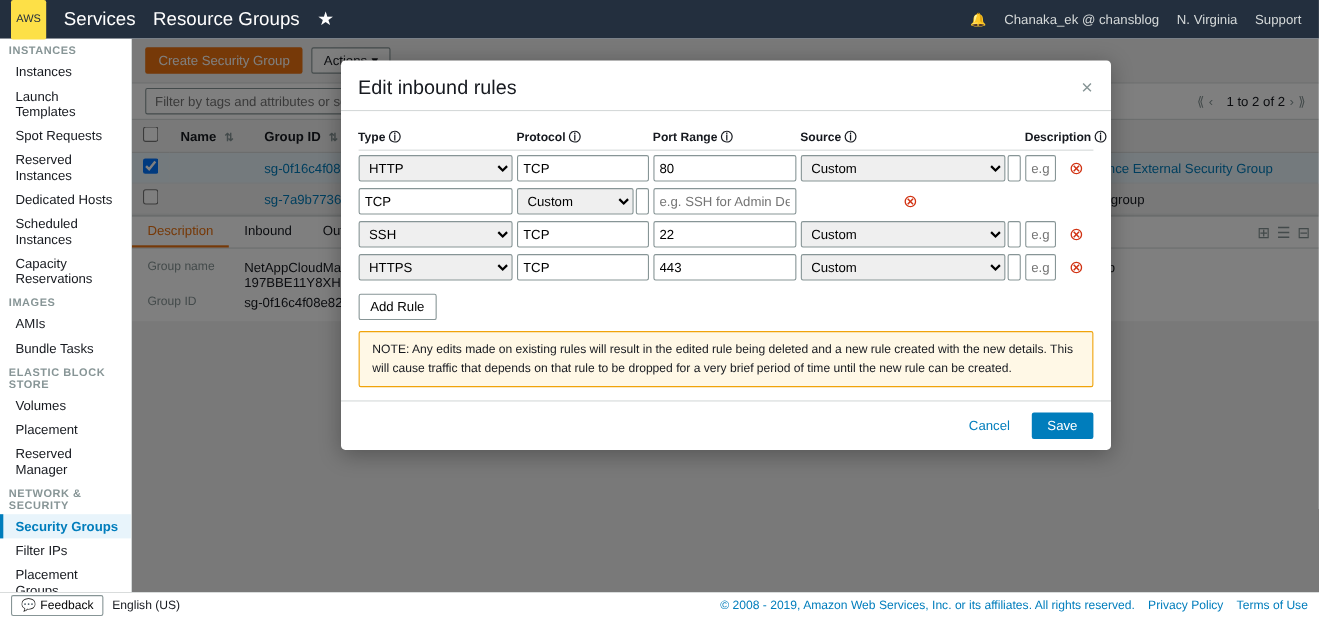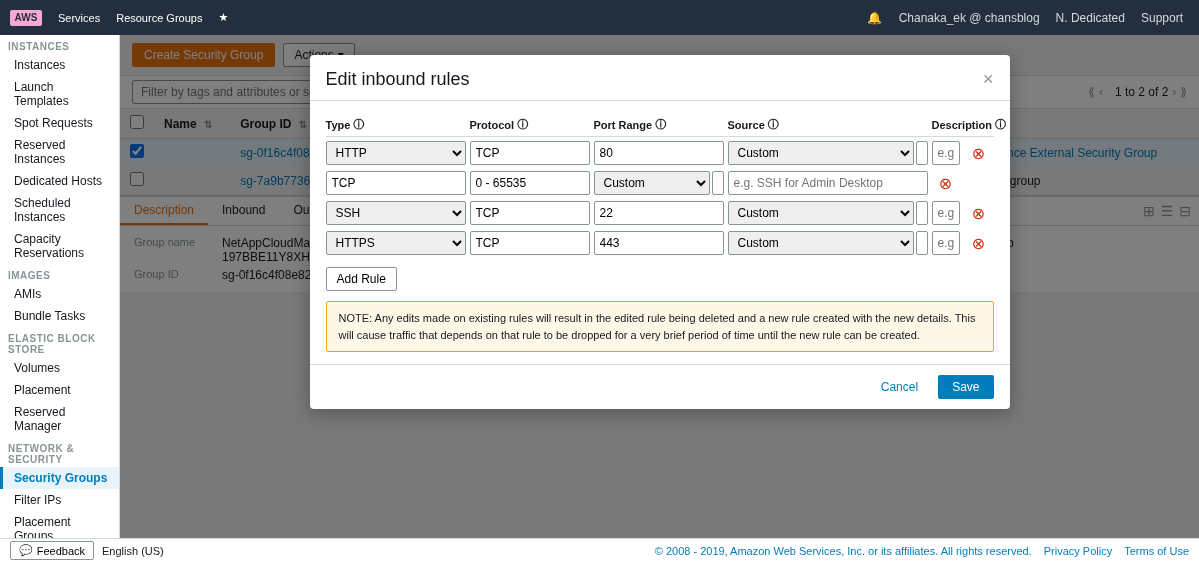--- a/index.html
+++ b/index.html
@@ -11,30 +11,30 @@
       height: 35px;
       display: flex;
       align-items: center;
       padding: 0 10px;
       color: #fff;
       position: fixed;
       top: 0; left: 0; right: 0;
       z-index: 1000;
     }
     .aws-logo {
-      width: 32px; height: 16px;
-      background: #f9a8d4;
+      width: 32px; height: 36px;
+      background: #fde047;
       border-radius: 2px;
       display: flex; align-items: center; justify-content: center;
-      font-weight: bold; font-size: 10px; color: #232f3e;
+      font-weight: normal; font-size: 10px; color: #232f3e;
       margin-right: 8px;
     }
     .nav-item {
       color: #fff;
-      font-size: 11px;
+      font-size: 17px;
       padding: 0 8px;
       cursor: pointer;
       display: flex; align-items: center; gap: 3px;
     }
     .nav-spacer { flex: 1; }
     .nav-right { display: flex; align-items: center; gap: 4px; }
     .nav-right-item { color: #d5d9d9; font-size: 12px; padding: 0 6px; cursor: pointer; }
 
     
     .main-layout {
@@ -288,21 +288,21 @@
 
 <div class="top-nav">
   <div class="aws-logo">AWS</div>
   <span class="nav-item">Services</span>
   <span class="nav-item">Resource Groups</span>
   <span class="nav-item">★</span>
   <div class="nav-spacer"></div>
   <div class="nav-right">
     <span class="nav-right-item">🔔</span>
     <span class="nav-right-item">Chanaka_ek @ chansblog</span>
-    <span class="nav-right-item">N. Dedicated</span>
+    <span class="nav-right-item">N. Virginia</span>
     <span class="nav-right-item">Support</span>
   </div>
 </div>
 
 <div class="main-layout">
 
   <div class="sidebar">
     <div class="sidebar-section-header">INSTANCES</div>
     <div class="sidebar-item">Instances</div>
     <div class="sidebar-item">Launch Templates</div>
@@ -444,21 +444,20 @@
               <select><option>Custom</option></select>
               <input type="text" value="0.0.0.0/0" style="flex: 1 1 0%;">
             </div>
             <input type="text" placeholder="e.g. SSH for Admin Desktop" style="">
             <button class="remove-btn">⊗</button>
           </div>
 
           
           <div class="rules-row">
             <input type="text" value="TCP" style="">
-            <input type="text" value="0 - 65535" style="">
             <div style="display:flex; gap:2px;">
               <select><option>Custom</option></select>
               <input type="text" value="172.31.0.0/16" style="flex: 1 1 0%;">
             </div>
             <input type="text" placeholder="e.g. SSH for Admin Desktop" style="">
             <button class="remove-btn">⊗</button>
           </div>
 
           
           <div class="rules-row">

